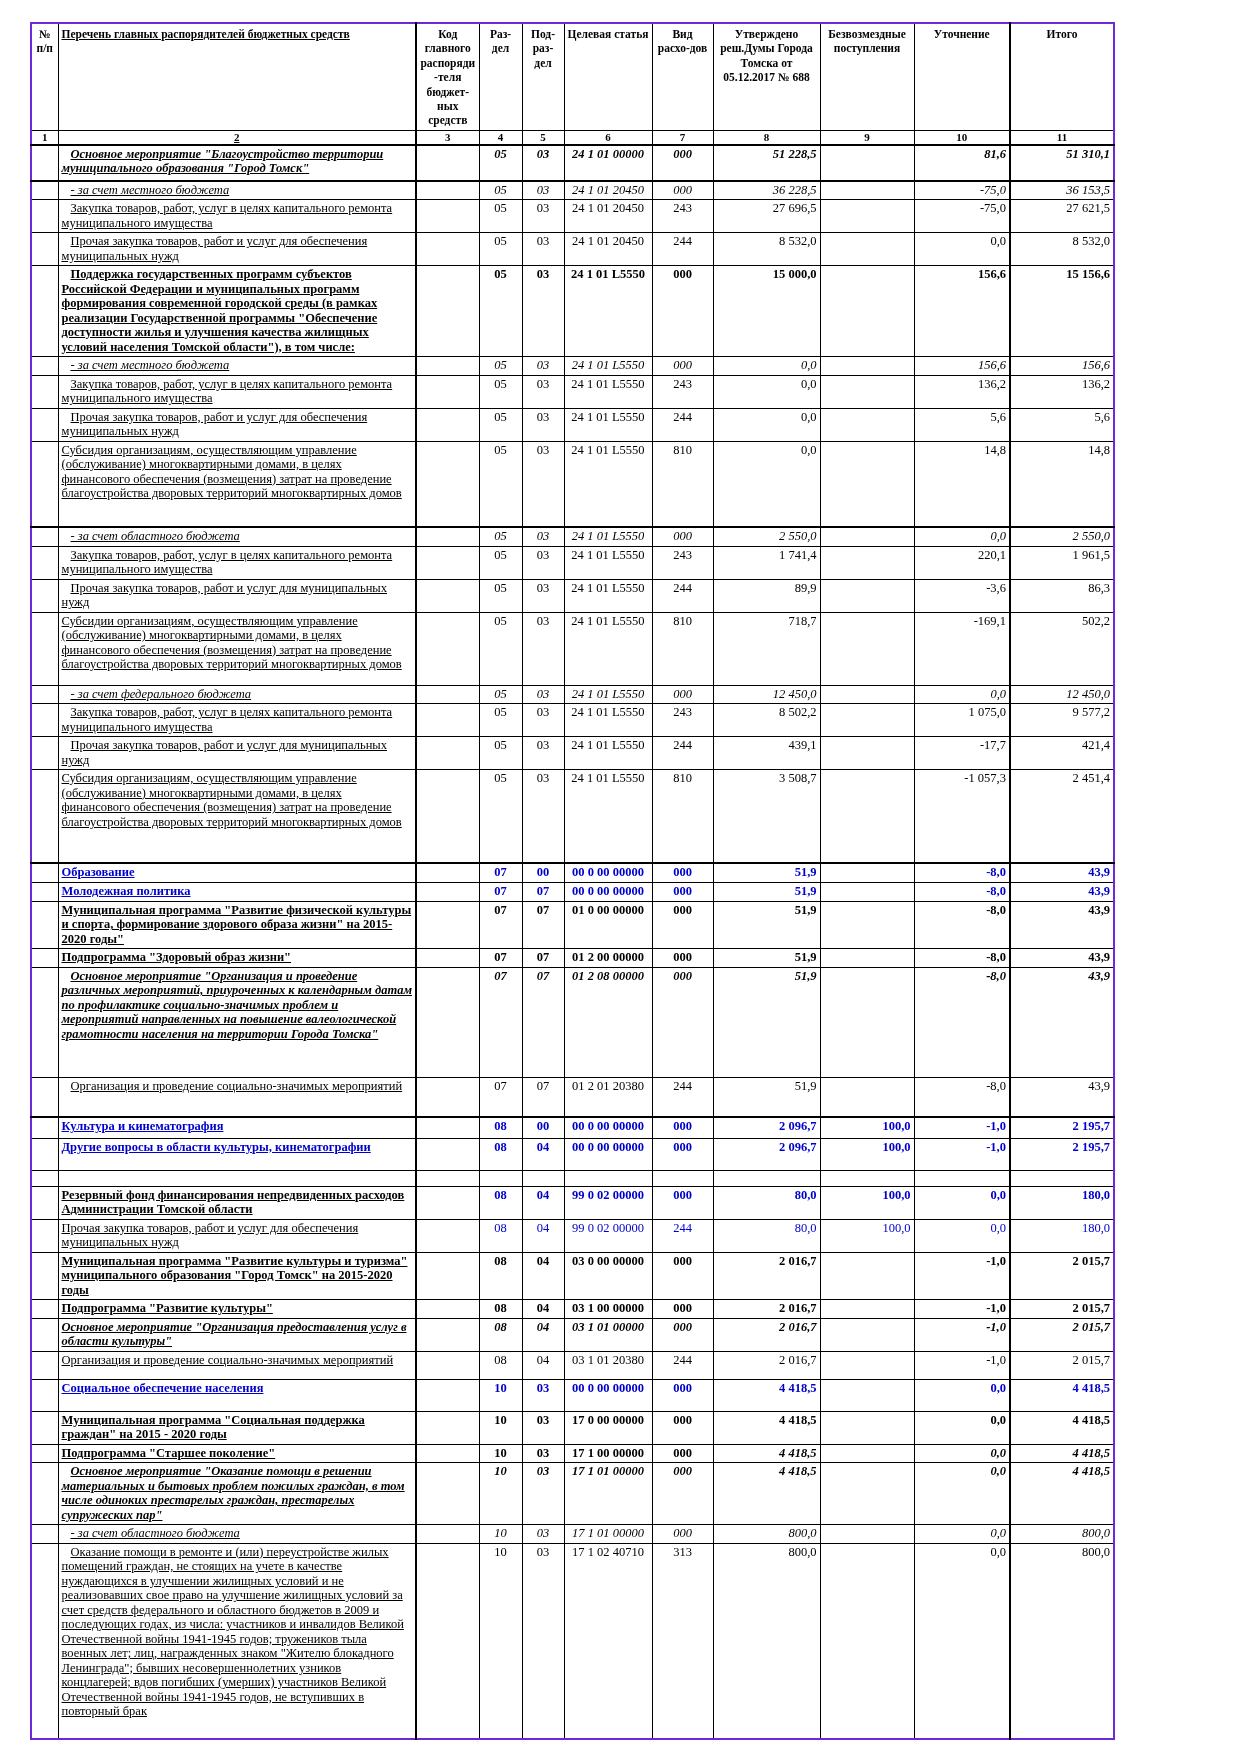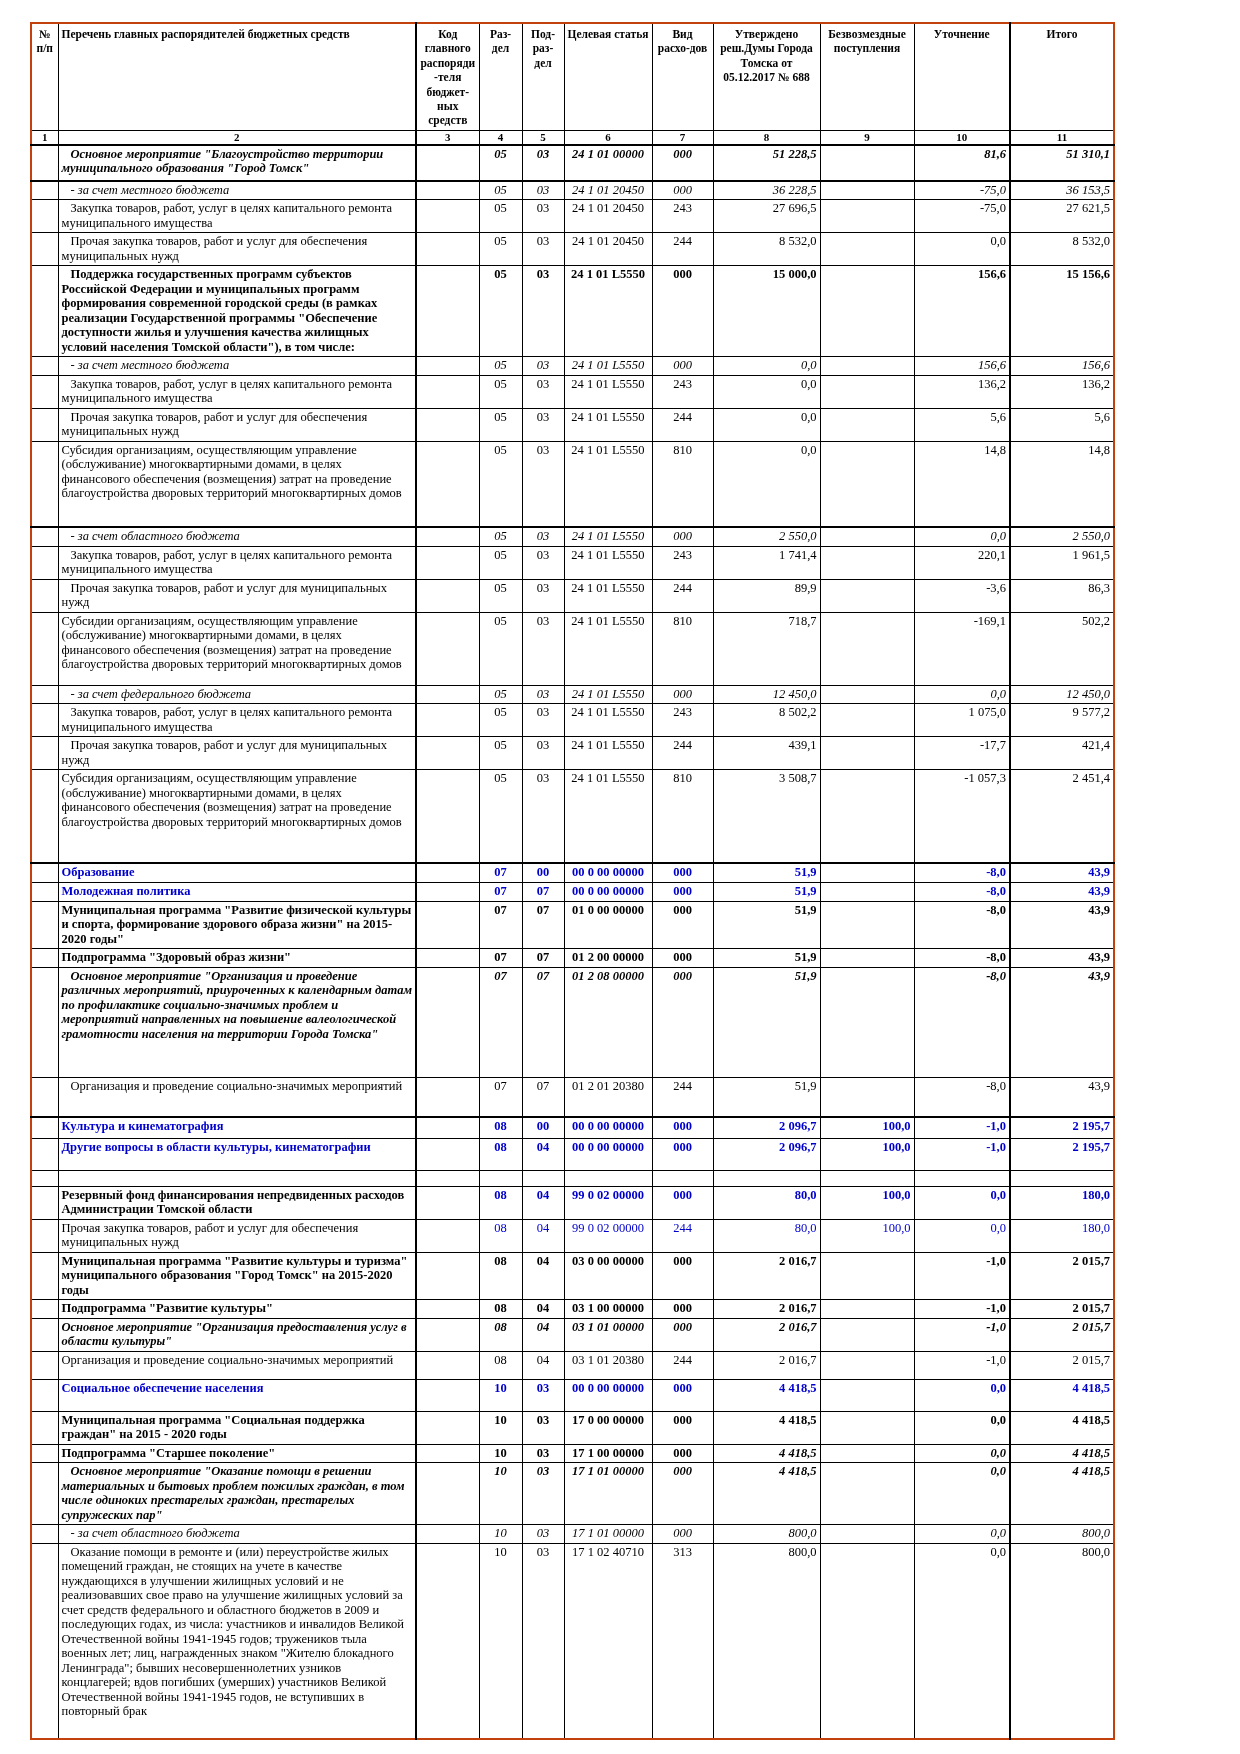--- a/index.html
+++ b/index.html
@@ -1,22 +1,22 @@
 <!DOCTYPE html>
 <html style="--blue: #0000cd;"><head>
 <meta charset="utf-8">
 <style>
   html,body{margin:0;padding:0;background:#ffffff;}
   body{width:1240px;height:1754px;font-family:"Liberation Serif",serif;color:#000;}
   .page{padding:22px 0 0 30px;}
-  table{border-collapse:collapse;table-layout:fixed;width:1083px;border:2px solid #c2410c;padding-left:9px;}
+  table{border-collapse:collapse;table-layout:fixed;width:1083px;border:2px solid #6d28d9;padding-left:9px;}
   td,th{border:1px solid #000;vertical-align:top;padding:1px 3px 2px 3px;font-size:12.5px;line-height:1.16;word-wrap:break-word;}
   thead th{font-weight:bold;text-align:center;vertical-align:top;font-size:11.5px;line-height:1.25;height:74px;padding-top:3px;}
   tr.nrow td{text-align:center;font-weight:bold;font-size:11px;padding:0;border-bottom:2px solid #000;height:13px;line-height:13px;}
-  td.lb,th.lb{border-right:2px solid #000;text-align:left;}
+  td.lb,th.lb{border-right:2px solid #000;text-align:left;text-decoration:underline;}
   td.adj,th.adj{border-right:2px solid #000;}
   .c-center{text-align:center;}
   .c-val{text-align:right;}
   .b{font-weight:bold;}
   .i{font-style:italic;}
   .blue{color:var(--blue,#0000cd);}
   tr.sep td{border-top:2px solid #000;}
   .ind{text-indent:9px;}
 </style>
 </head>

